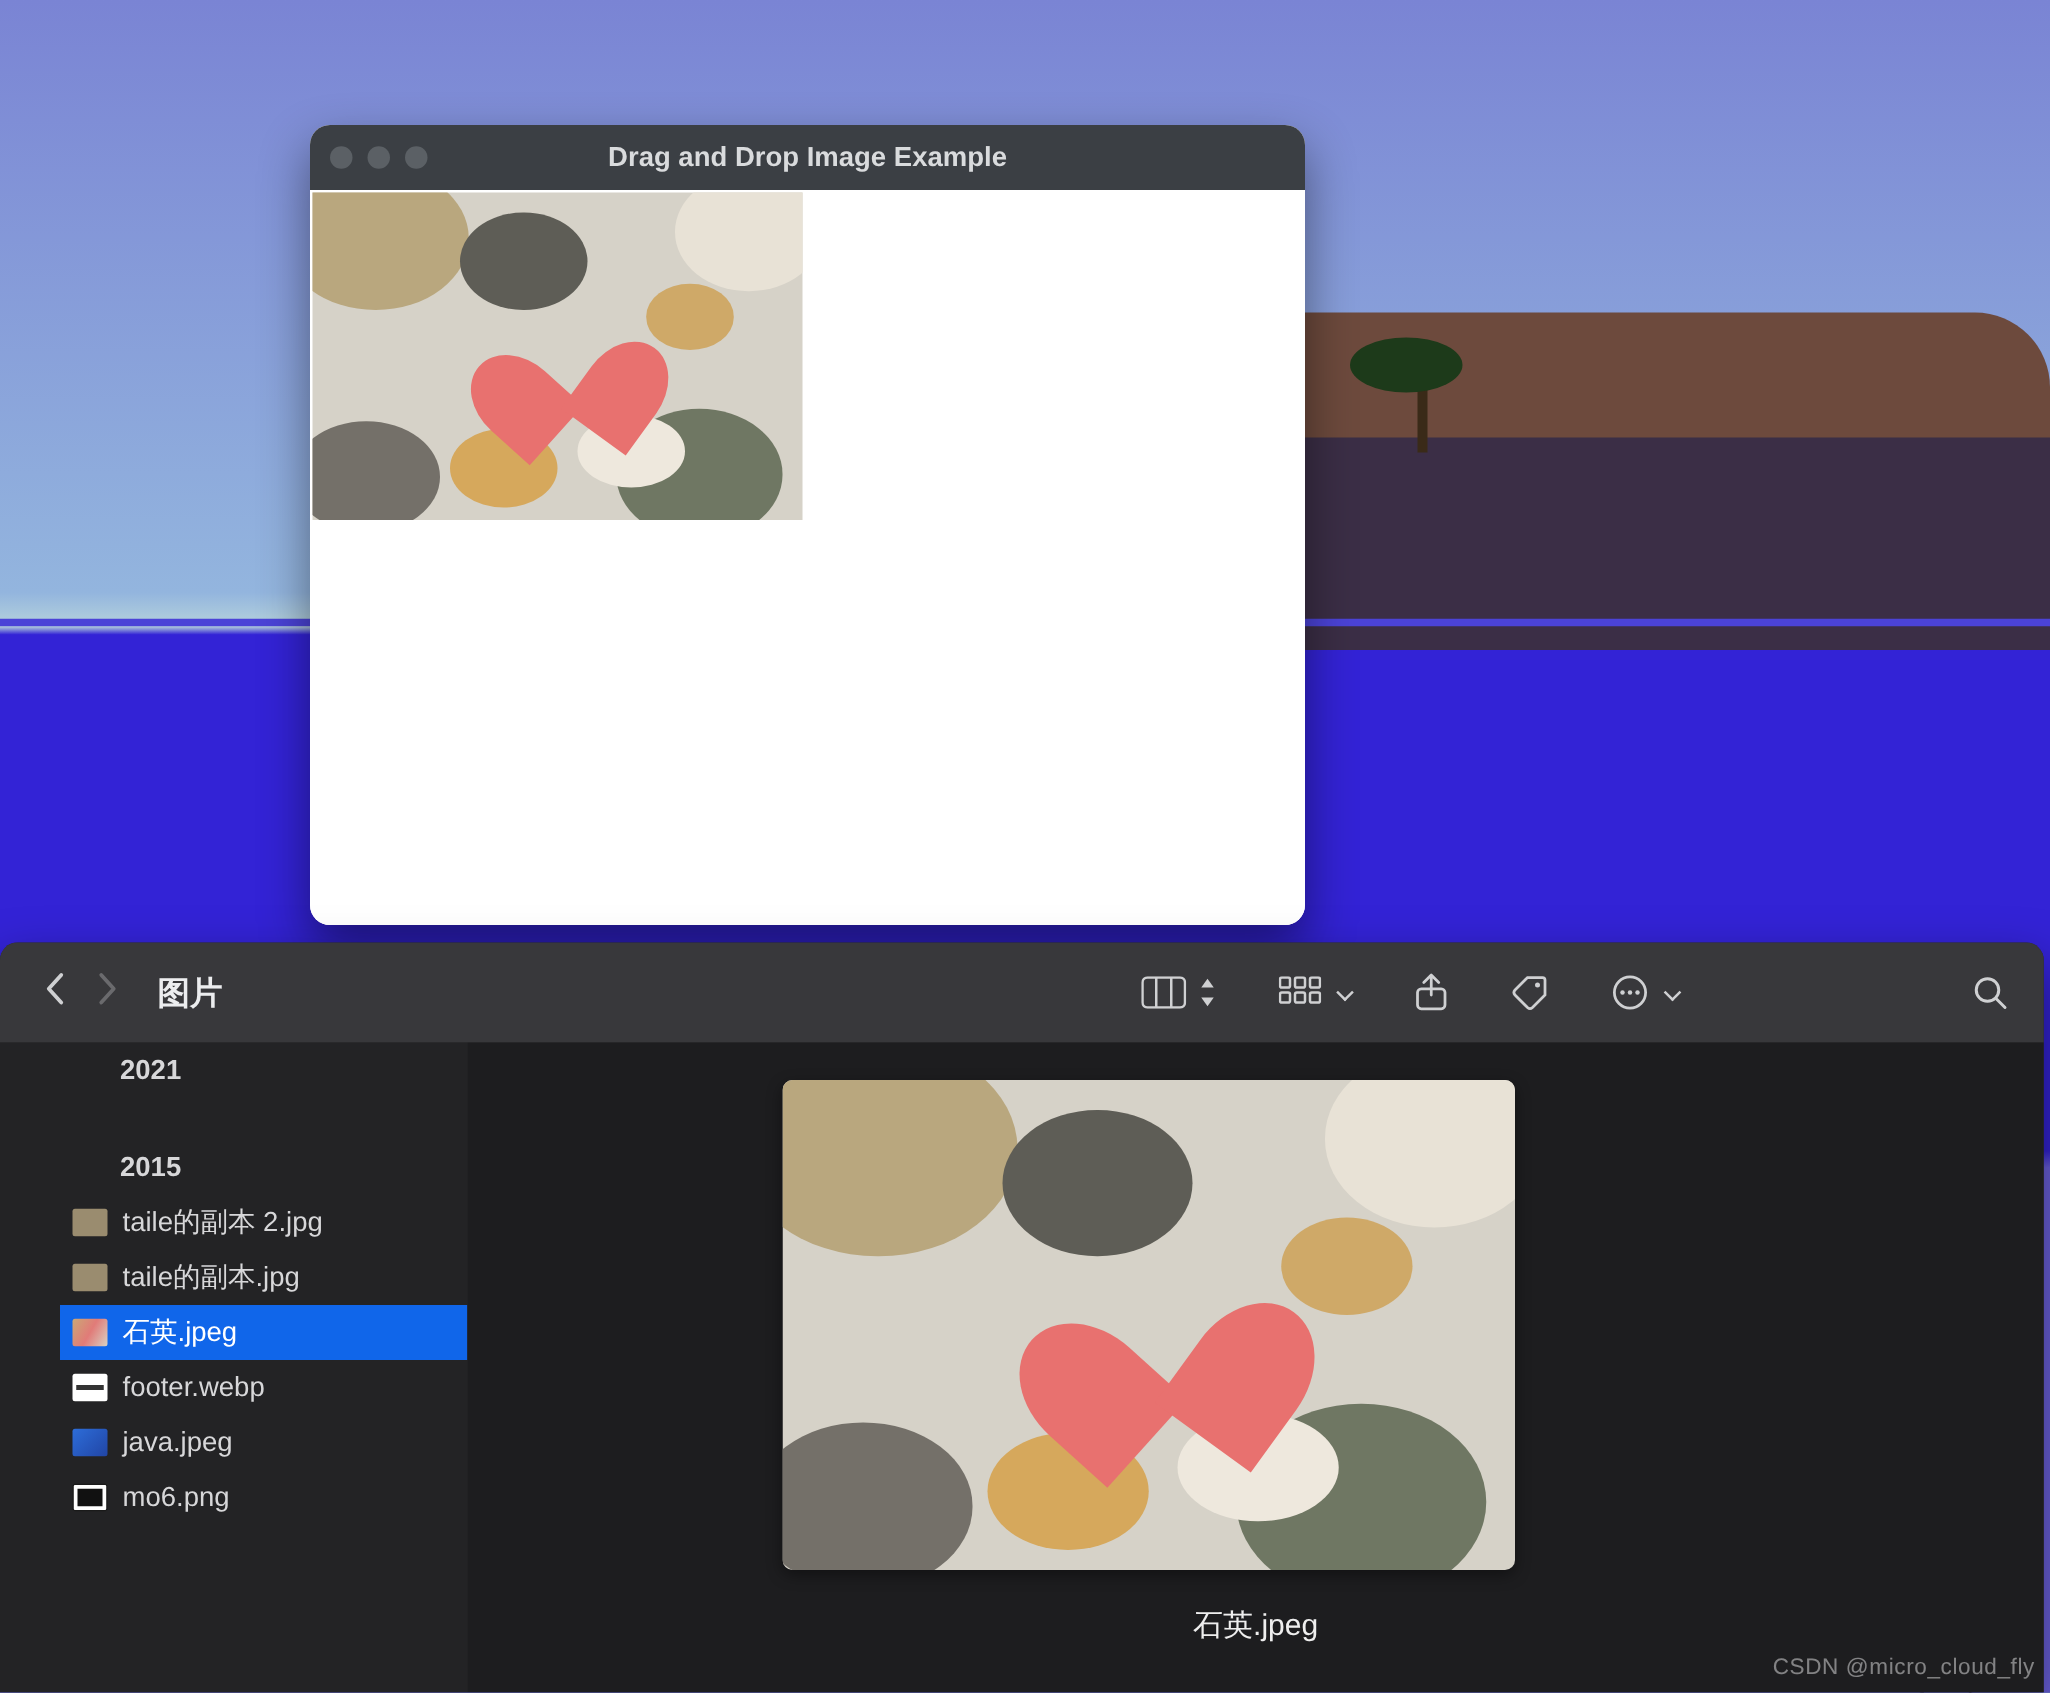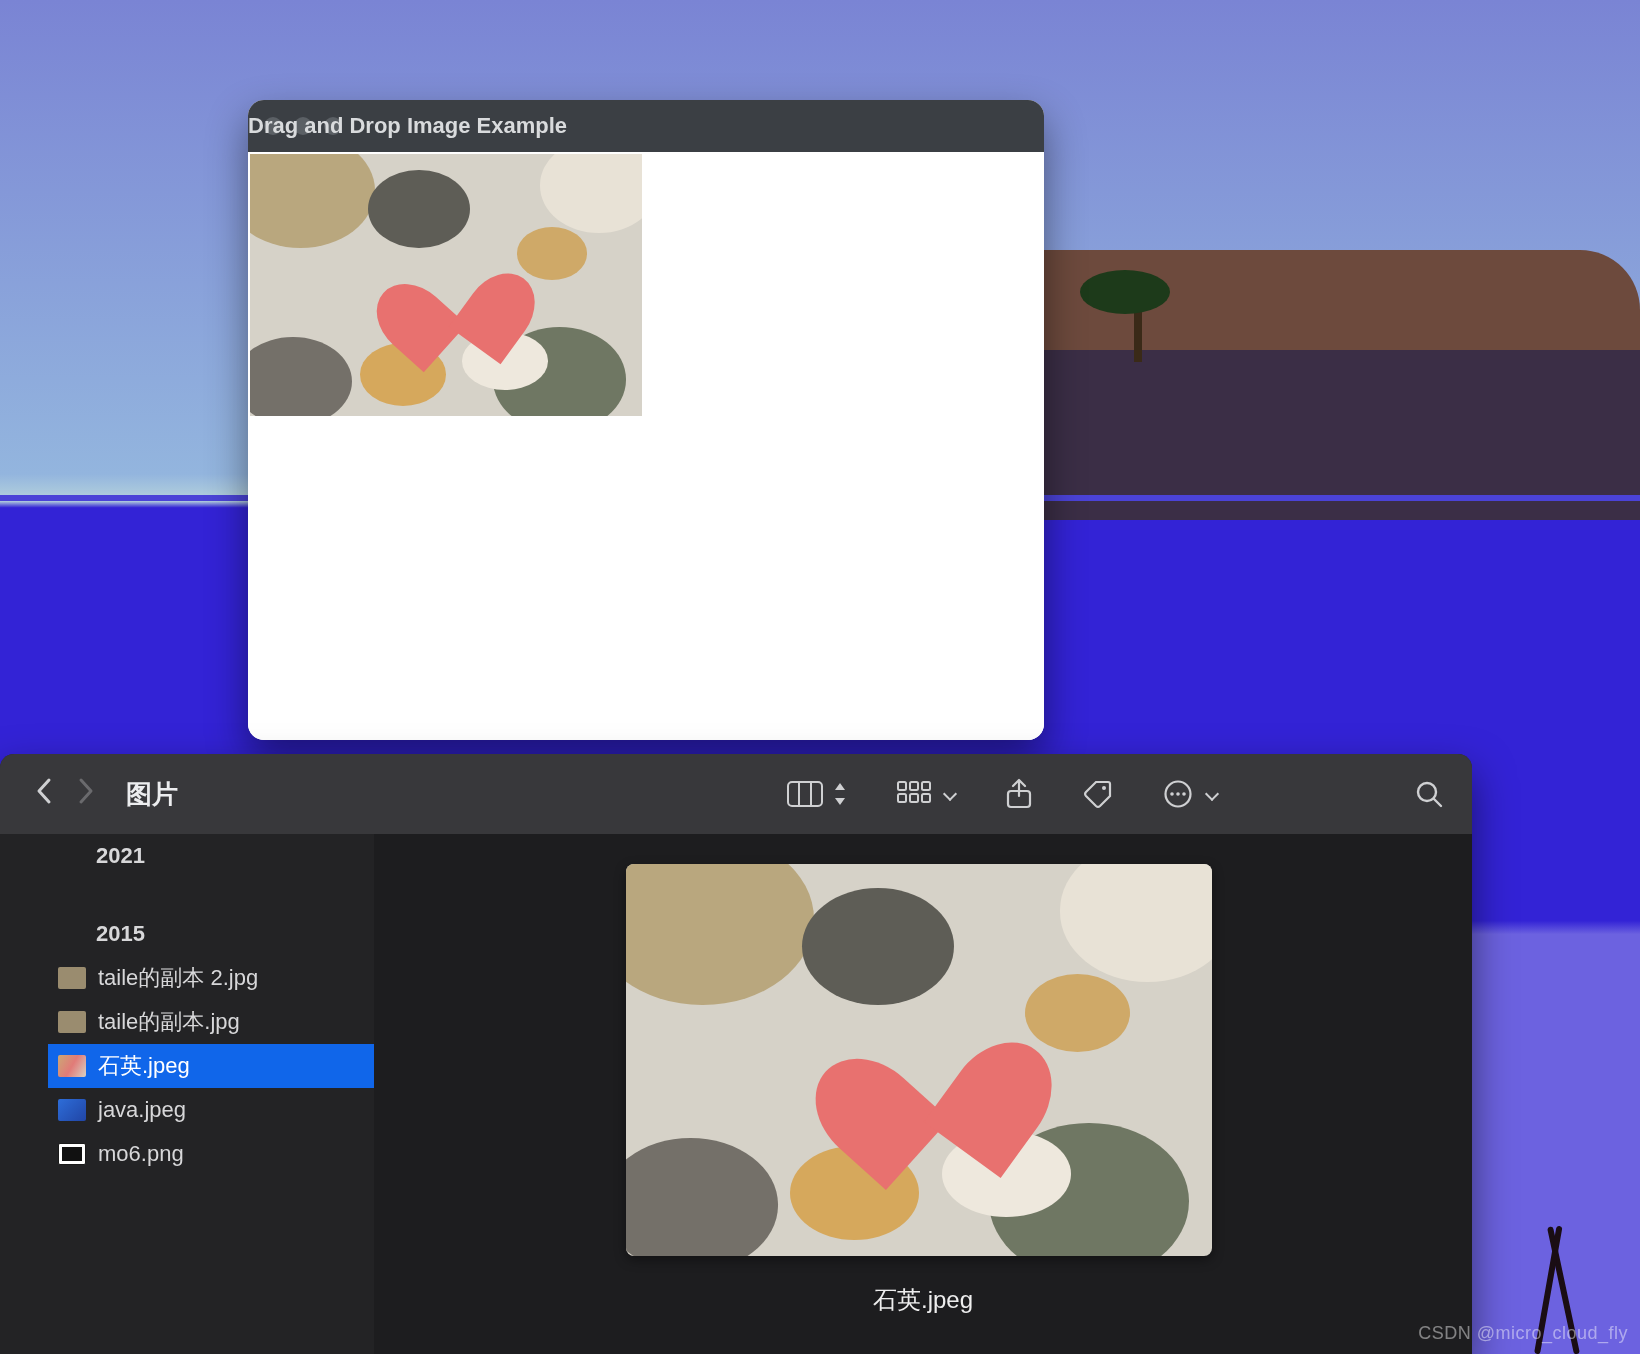--- a/index.html
+++ b/index.html
@@ -14,40 +14,40 @@
   .grass { position:absolute; right:0; bottom:0; width:260px; height:160px; }
   .grass::before,.grass::after{content:"";position:absolute;bottom:0;width:6px;height:130px;background:#1a0d14;border-radius:3px;transform-origin:bottom center;}
   .grass::before{right:60px;transform:rotate(-12deg);} .grass::after{right:100px;transform:rotate(10deg);}
   .waterline { position:absolute; left:0; right:0; top:495px; height:6px; background:#4b43d7; }
 
   
   .app { position:absolute; left:248px; top:100px; width:796px; height:640px; background:#ffffff; border-radius:16px; box-shadow:0 18px 40px rgba(0,0,0,.45); overflow:hidden; }
   .app-titlebar { height:52px; background:#3b3f44; display:flex; align-items:center; padding:0 16px; position:relative; }
   .traffic { display:flex; gap:12px; }
   .tl { width:18px; height:18px; border-radius:50%; background:#5b6065; }
-  .app-title { position:absolute; left:0; right:0; text-align:left; color:#d9dbdd; font-size:22px; font-weight:600; pointer-events:none; }
+  .app-title { position:absolute; left:0; right:0; text-align:center; color:#d9dbdd; font-size:22px; font-weight:600; pointer-events:none; }
   .canvas { position:absolute; top:52px; left:0; right:0; bottom:0; background:#fff; }
   .dropped { position:absolute; top:2px; left:2px; width:392px; height:262px; }
   .pebbles { width:100%; height:100%; background:#d6d2c8; position:relative; overflow:hidden; }
   .pebbles span{position:absolute;border-radius:50%;}
   .p1{width:38%;height:44%;left:-6%;top:-8%;background:#b9a77e;}
   .p2{width:30%;height:36%;right:-4%;top:-6%;background:#e8e2d6;}
   .p3{width:26%;height:30%;left:30%;top:6%;background:#5e5d56;}
   .p4{width:34%;height:40%;right:4%;bottom:-6%;background:#6f7763;}
   .p5{width:30%;height:34%;left:-4%;bottom:-4%;background:#747069;}
   .p6{width:22%;height:24%;left:28%;bottom:4%;background:#d6a85c;}
   .p7{width:22%;height:22%;left:54%;bottom:10%;background:#eee8dd;}
   .p8{width:18%;height:20%;right:14%;top:28%;background:#cfa968;}
   .heart{position:absolute;left:38%;top:34%;width:28%;height:36%;transform:rotate(-6deg);}
   .heart::before,.heart::after{content:"";position:absolute;width:58%;height:88%;background:#e8716f;border-radius:50% 50% 0 0;}
   .heart::before{left:0;transform:rotate(-42deg);transform-origin:100% 100%;}
   .heart::after{right:0;transform:rotate(42deg);transform-origin:0 100%;}
 
   
-  .finder { position:absolute; left:0; top:754px; width:1472px; height:600px; background:#2b2b2d; border-radius:14px 14px 0 0; box-shadow:0 18px 40px rgba(0,0,0,.5); overflow:hidden; }
+  .finder { position:absolute; left:0; top:754px; width:1635px; height:600px; background:#2b2b2d; border-radius:14px 14px 0 0; box-shadow:0 18px 40px rgba(0,0,0,.5); overflow:hidden; }
   .finder-toolbar{ height:80px; display:flex; align-items:center; padding:0 28px; gap:10px; background:#38383b; }
   .nav-arrow{ width:32px; text-align:center; color:#cfd0d2; font-size:28px;}
   .nav-arrow.disabled{ color:#6a6a6d; }
   .finder-title{ color:#ecedef; font-size:26px; font-weight:700; margin-left:14px; }
   .toolbar-spacer{ flex:1; }
   .tb-group{ display:flex; align-items:center; gap:50px; color:#cfd0d2; }
   .tb-btn{ display:flex; align-items:center; gap:8px; }
   .tb-btn svg{ display:block; }
   .chev-sm{ width:10px;height:10px;border-right:2px solid #cfd0d2;border-bottom:2px solid #cfd0d2;transform:rotate(45deg);display:inline-block;margin-left:6px;}
   .updown{ position:relative; width:16px; height:22px; }
@@ -190,20 +190,24 @@
       </div>
       <div class="side-row file">
         <div class="thumb"></div>
         <span>taile的副本.jpg</span>
       </div>
       <div class="side-row file selected">
         <div class="thumb sel"></div>
         <span>石英.jpeg</span>
       </div>
       <div class="side-row file">
+        <div class="thumb web"></div>
+        <span>footer.webp</span>
+      </div>
+      <div class="side-row file">
         <div class="thumb java"></div>
         <span>java.jpeg</span>
       </div>
       <div class="side-row file">
         <div class="thumb mo"></div>
         <span>mo6.png</span>
       </div>
     </div>
 
     <div class="preview">

